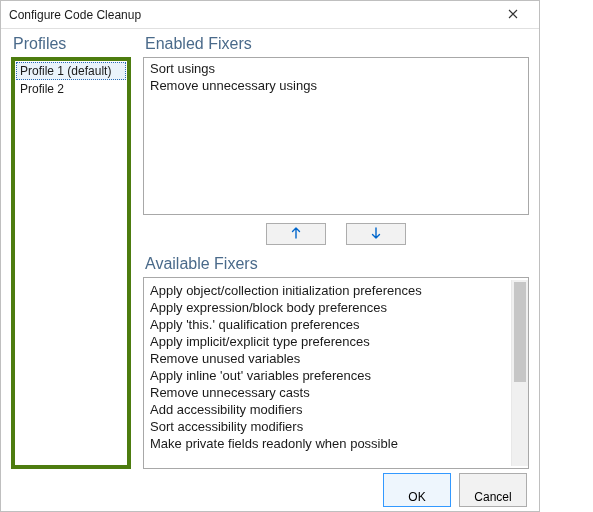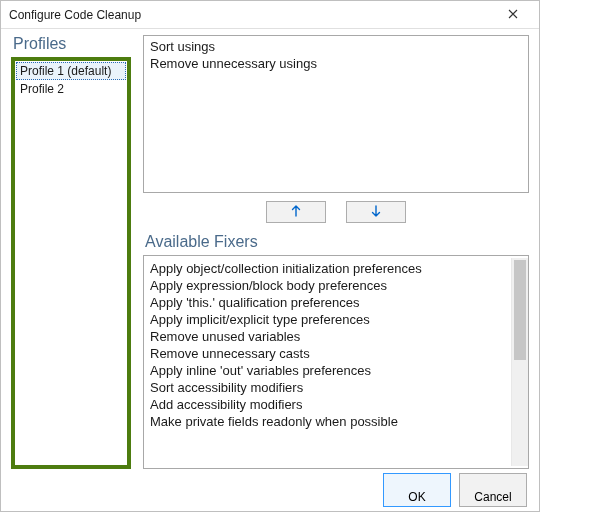--- a/index.html
+++ b/index.html
@@ -172,20 +172,21 @@
           <span>Profile 1 (default)</span>
         </div>
         <div class="profile-item">
           <span>Profile 2</span>
         </div>
       </div>
     </div>
 
     <div class="right-pane">
 
+      <div class="section-label">Enabled Fixers</div>
       <div class="fixers-box enabled-box">
         <div class="fixer-item">
           <span>Sort usings</span>
         </div>
         <div class="fixer-item">
           <span>Remove unnecessary usings</span>
         </div>
       </div>
 
       <div class="arrow-row">
@@ -206,24 +207,24 @@
       </div>
 
       <div class="section-label">Available Fixers</div>
       <div class="fixers-box available-box">
         <div class="available-list">
           <div class="fixer-item"><span>Apply object/collection initialization preferences</span></div>
           <div class="fixer-item"><span>Apply expression/block body preferences</span></div>
           <div class="fixer-item"><span>Apply 'this.' qualification preferences</span></div>
           <div class="fixer-item"><span>Apply implicit/explicit type preferences</span></div>
           <div class="fixer-item"><span>Remove unused variables</span></div>
+          <div class="fixer-item"><span>Apply inline 'out' variables preferences</span></div>
           <div class="fixer-item"><span>Remove unnecessary casts</span></div>
-          <div class="fixer-item"><span>Apply inline 'out' variables preferences</span></div>
+          <div class="fixer-item"><span>Add accessibility modifiers</span></div>
           <div class="fixer-item"><span>Sort accessibility modifiers</span></div>
-          <div class="fixer-item"><span>Add accessibility modifiers</span></div>
           <div class="fixer-item"><span>Make private fields readonly when possible</span></div>
         </div>
         <div class="scrollbar">
           <div class="thumb"></div>
         </div>
       </div>
 
     </div>
   </div>
 

